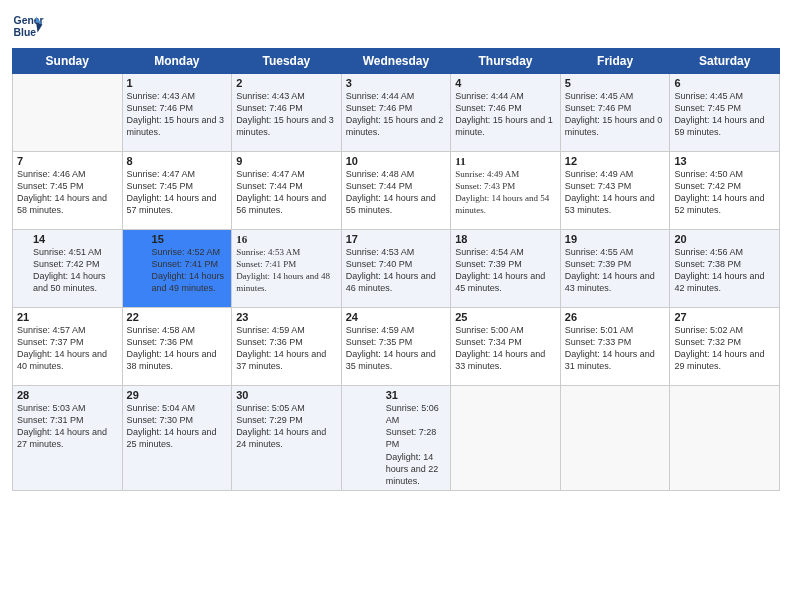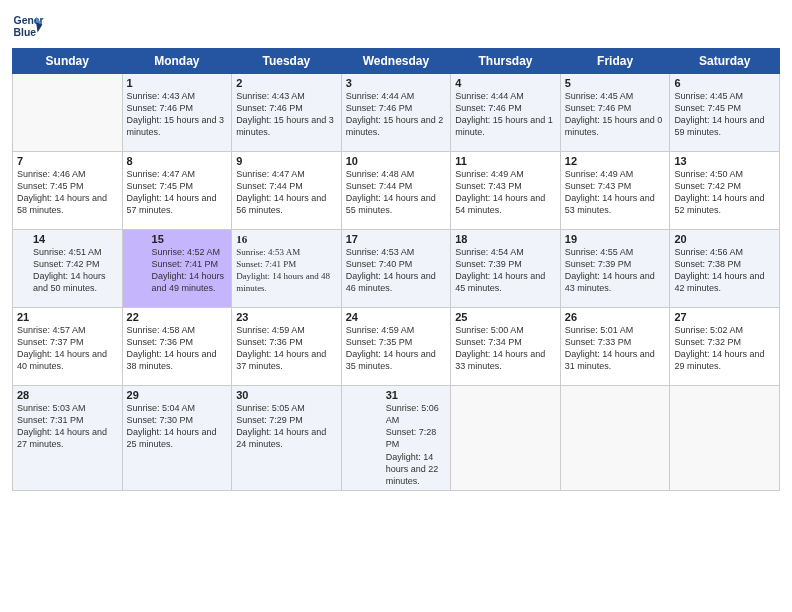--- a/index.html
+++ b/index.html
@@ -199,21 +199,21 @@
         </div>
           </td>
           <td style="background: rgb(255, 255, 255);">
             <span class="day-num">10</span>
         <div class="day-info">
           <span>Sunrise: 4:48 AM</span><br>
           <span>Sunset: 7:44 PM</span><br>
           <span>Daylight: 14 hours and 55 minutes.</span>
         </div>
           </td>
-          <td style="background: rgb(255, 255, 255);">
+          <td style="background: rgb(255, 255, 255); font-family: Liberation Serif, serif;">
             <span class="day-num">11</span>
         <div class="day-info">
           <span>Sunrise: 4:49 AM</span><br>
           <span>Sunset: 7:43 PM</span><br>
           <span>Daylight: 14 hours and 54 minutes.</span>
         </div>
           </td>
           <td style="background: rgb(255, 255, 255);">
             <span class="day-num">12</span>
         <div class="day-info">
@@ -233,21 +233,21 @@
         </tr>
         <tr>
           <td style="background: rgb(240, 244, 250); padding-left: 20px;">
             <span class="day-num">14</span>
         <div class="day-info">
           <span>Sunrise: 4:51 AM</span><br>
           <span>Sunset: 7:42 PM</span><br>
           <span>Daylight: 14 hours and 50 minutes.</span>
         </div>
           </td>
-          <td style="background: #c4b5fd; padding-left: 29px;">
+          <td style="background: #3b82f6; padding-left: 29px;">
             <span class="day-num">15</span>
         <div class="day-info">
           <span>Sunrise: 4:52 AM</span><br>
           <span>Sunset: 7:41 PM</span><br>
           <span>Daylight: 14 hours and 49 minutes.</span>
         </div>
           </td>
           <td style="background: rgb(240, 244, 250); font-family: Liberation Serif, serif;">
             <span class="day-num">16</span>
         <div class="day-info">

